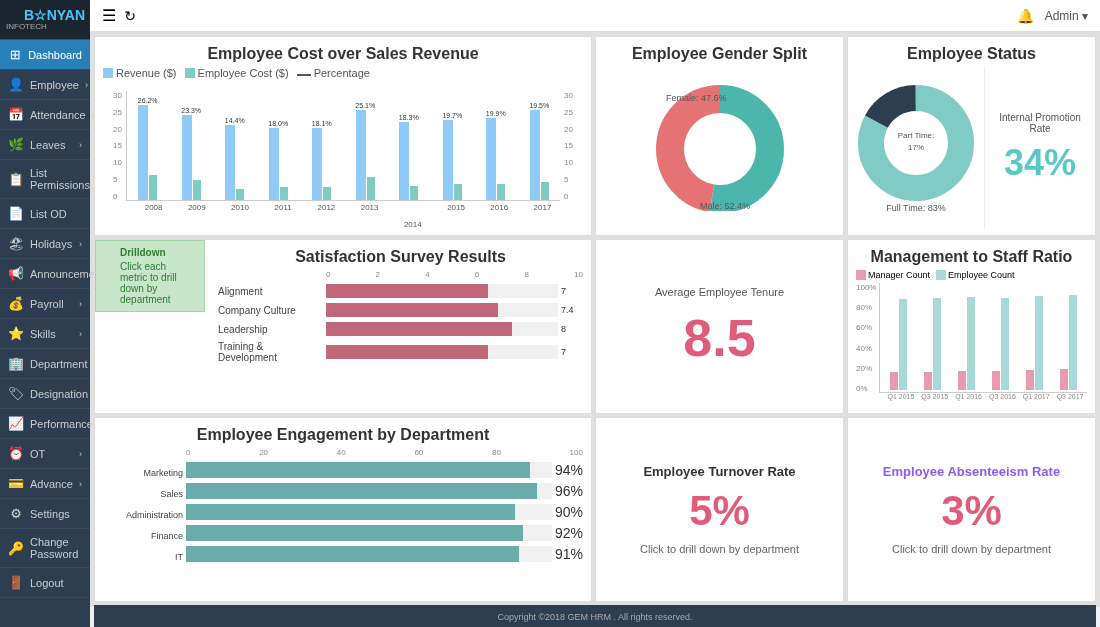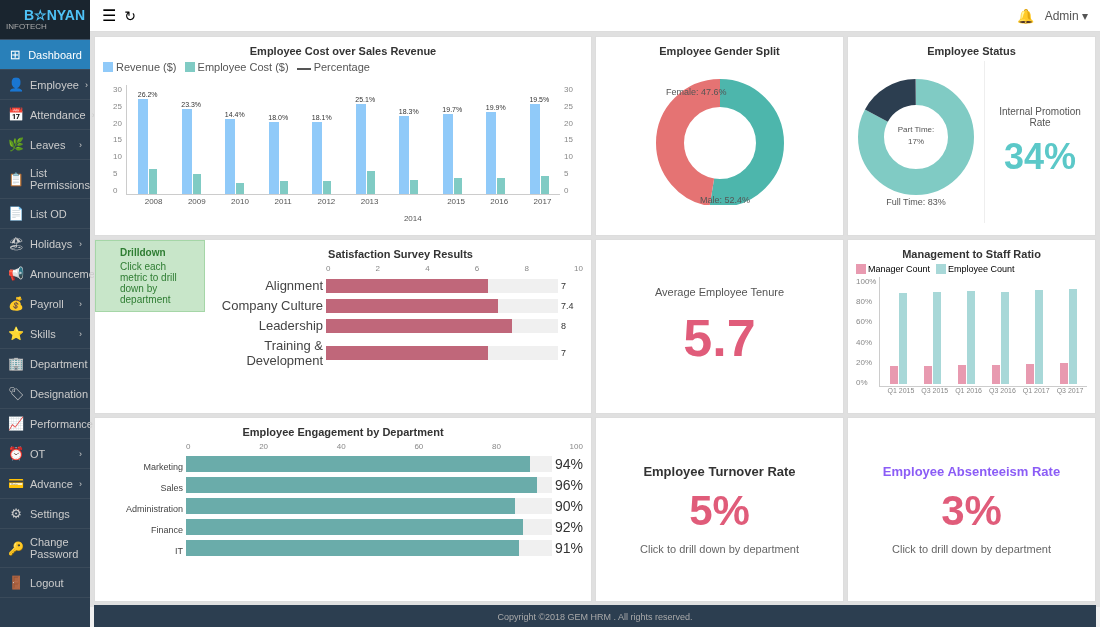--- a/index.html
+++ b/index.html
@@ -24,21 +24,21 @@
     .topbar-left { display: flex; align-items: center; gap: 8px; }
     .topbar-right { display: flex; align-items: center; gap: 10px; font-size: 12px; color: #555; }
     .topbar-bell { font-size: 14px; }
     .topbar-admin { display: flex; align-items: center; gap: 3px; cursor: pointer; }
 
     .card { background: white; border: 1px solid #ddd; padding: 8px; position: relative; overflow: hidden; }
     
     
     
 
-    .chart-title { font-size: 11px; font-weight: bold; text-align: center; color: #333; margin-bottom: 4px; }
+    .chart-title { font-size: 16px; font-weight: bold; text-align: center; color: #333; margin-bottom: 4px; }
 
     
     .big-number { font-size: 36px; font-weight: bold; text-align: center; }
     .pink { color: #e05c7a; }
     .teal { color: #5bc8c8; }
     .subtitle-text { font-size: 11px; color: #555; text-align: center; }
     .grid-layout { display: grid; grid-template-columns: minmax(0,2fr) minmax(0,1fr) minmax(0,1fr); grid-template-rows: 200px 175px 185px 24px; gap: 3px; padding: 4px; background: #e0e0e0; height: calc(627px - 32px - 20px); }
 
     .g-cost { grid-column: 1/2; grid-row: 1; }
     .g-gender { grid-column: 2/3; grid-row: 1; }
@@ -47,21 +47,21 @@
     .g-tenure { grid-column: 2/3; grid-row: 2; }
     .g-mgmt { grid-column: 3/4; grid-row: 2; }
     .g-engagement { grid-column: 1/2; grid-row: 3; }
     .g-turnover { grid-column: 2/3; grid-row: 3; }
     .g-absenteeism { grid-column: 3/4; grid-row: 3; }
     .g-footer { grid-column: 1/4; grid-row: 4; background: #2c3e50; display: flex; align-items: center; justify-content: center; }
 
     
     .survey-bars { margin-top: 4px; }
     .s-bar-row { display: flex; align-items: center; margin: 5px 0; gap: 3px; }
-    .s-bar-label { font-size: 13px; color: #444; text-align: right; width: 105px; flex-shrink: 0; }
+    .s-bar-label { font-size: 10px; color: #444; text-align: left; width: 105px; flex-shrink: 0; }
     .s-bar-track { flex: 1; height: 14px; background: #f0f0f0; }
     .s-bar-fill { height: 100%; background: #c0677a; }
     .s-bar-val { font-size: 9px; color: #333; width: 22px; }
 
     
     .e-bar-row { display: flex; align-items: flex-end; margin: 5px 0; gap: 3px; }
     .e-bar-label { font-size: 9px; color: #444; text-align: right; width: 80px; flex-shrink: 0; }
     .e-bar-track { flex: 1; height: 16px; background: #f0f0f0; }
     .e-bar-fill { height: 100%; background: #6aacaa; }
     .e-bar-val { font-size: 14px; color: #333; width: 28px; }
@@ -384,21 +384,21 @@
                 <div class="s-bar-fill" style="width: 70%;"></div>
               </div>
               <div class="s-bar-val">7</div>
             </div>
           </div>
       </div>
     </div>
 
     <div class="card g-tenure" style="display:flex;flex-direction:column;align-items:center;justify-content:center;">
       <div class="subtitle-text">Average Employee Tenure</div>
-      <div class="big-number pink" style="font-size:52px;margin-top:10px;">5.7</div>
+      <div class="big-number pink" style="font-size:52px;margin-top:10px;">8.5</div>
     </div>
 
     <div class="card g-mgmt">
       <div class="chart-title">Management to Staff Ratio</div>
       <div style="display:flex;gap:6px;font-size:9px;margin-bottom:3px;">
         <div style="display:flex;align-items:center;gap:2px;">
           <div style="width:10px;height:10px;background:#e89ab0;"></div>
           <span>Manager Count</span>
         </div>
         <div style="display:flex;align-items:center;gap:2px;">

